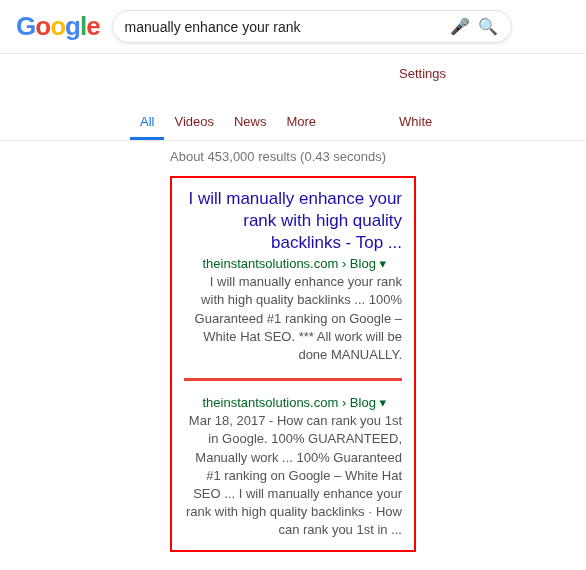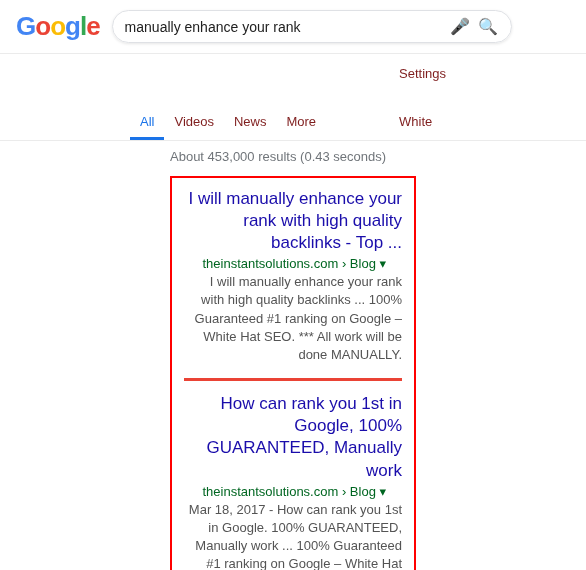--- a/index.html
+++ b/index.html
@@ -90,20 +90,19 @@
   <div class="highlighted-section">
 
     <div class="result-item">
       <a class="result-title">I will manually enhance your rank with high quality backlinks - Top ...</a>
       <div class="result-url">theinstantsolutions.com › Blog ▾</div>
       <div class="result-desc">I will manually enhance your rank with high quality backlinks ... 100% Guaranteed #1 ranking on Google – White Hat SEO. *** All work will be done MANUALLY.</div>
     </div>
     <div class="red-bar"></div>
 
     <div class="result-item">
-      <a class="result-title">How can rank you 1st in Google, 100% GUARANTEED, Manually work</a>
       <div class="result-url">theinstantsolutions.com › Blog ▾</div>
       <div class="result-desc">Mar 18, 2017 - How can rank you 1st in Google. 100% GUARANTEED, Manually work ... 100% Guaranteed #1 ranking on Google – White Hat SEO ... I will manually enhance your rank with high quality backlinks · How can rank you 1st in ...</div>
     </div>
 
   </div>
 
 </div>
 
 </body></html>

